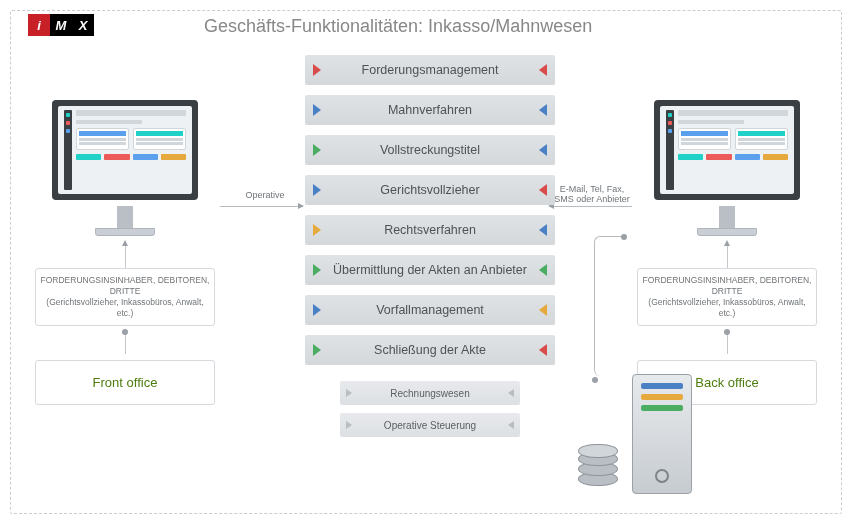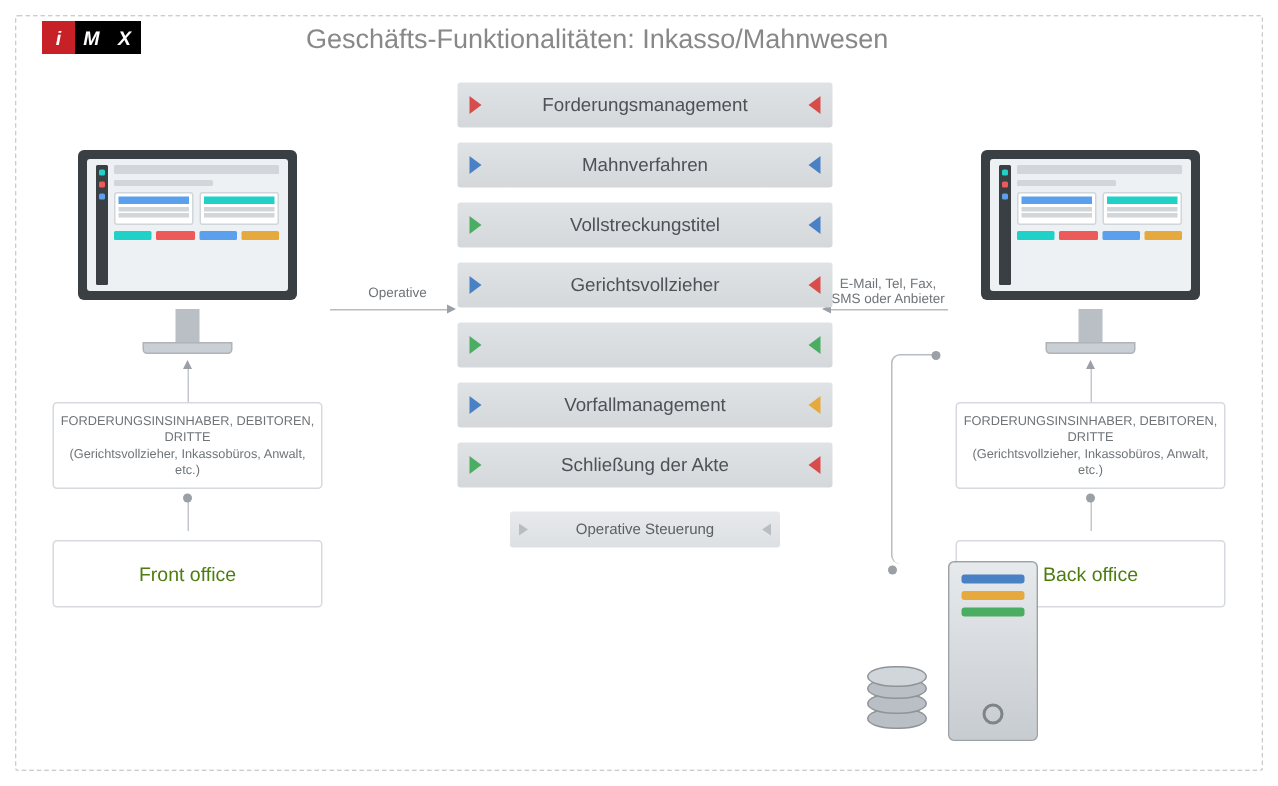--- a/index.html
+++ b/index.html
@@ -312,36 +312,47 @@
         <span class="arrow-l c-green"></span>
         <span>Vollstreckungstitel</span>
         <span class="arrow-r c-blue"></span>
       </div>
       <div class="proc">
         <span class="arrow-l c-blue"></span>
         <span>Gerichtsvollzieher</span>
         <span class="arrow-r c-red"></span>
       </div>
       <div class="proc">
+        <span class="arrow-l c-yellow"></span>
+        <span>Rechtsverfahren</span>
+        <span class="arrow-r c-blue"></span>
+      </div>
+      <div class="proc">
         <span class="arrow-l c-green"></span>
+        <span>Übermittlung der Akten an Anbieter</span>
         <span class="arrow-r c-green"></span>
       </div>
       <div class="proc">
         <span class="arrow-l c-blue"></span>
         <span>Vorfallmanagement</span>
         <span class="arrow-r c-yellow"></span>
       </div>
       <div class="proc">
         <span class="arrow-l c-green"></span>
         <span>Schließung der Akte</span>
         <span class="arrow-r c-red"></span>
       </div>
     </div>
   <div style="height:6px;"></div>
   <div id="sub-list">
+      <div class="sub-proc">
+        <span class="al"></span>
+        <span>Rechnungswesen</span>
+        <span class="ar"></span>
+      </div>
       <div class="sub-proc">
         <span class="al"></span>
         <span>Operative Steuerung</span>
         <span class="ar"></span>
       </div>
     </div>
 </div>
 
 <div class="col-right">
   <div class="monitor-wrap">

